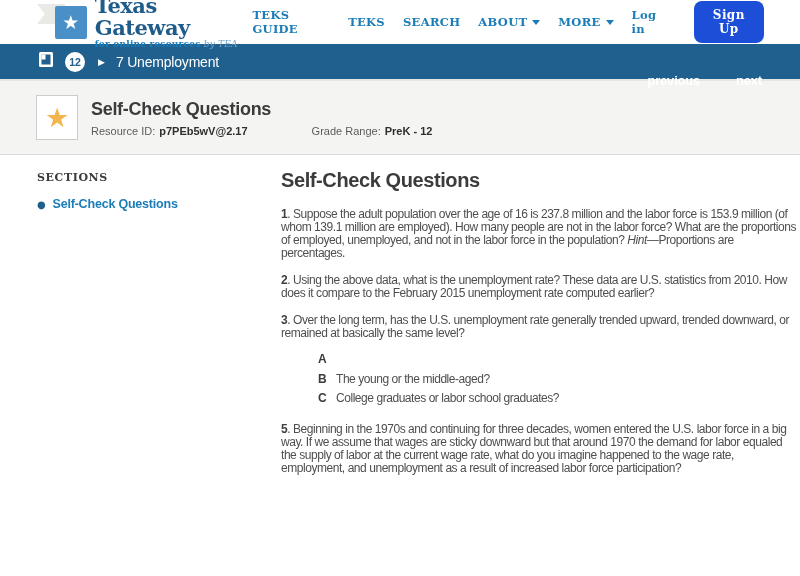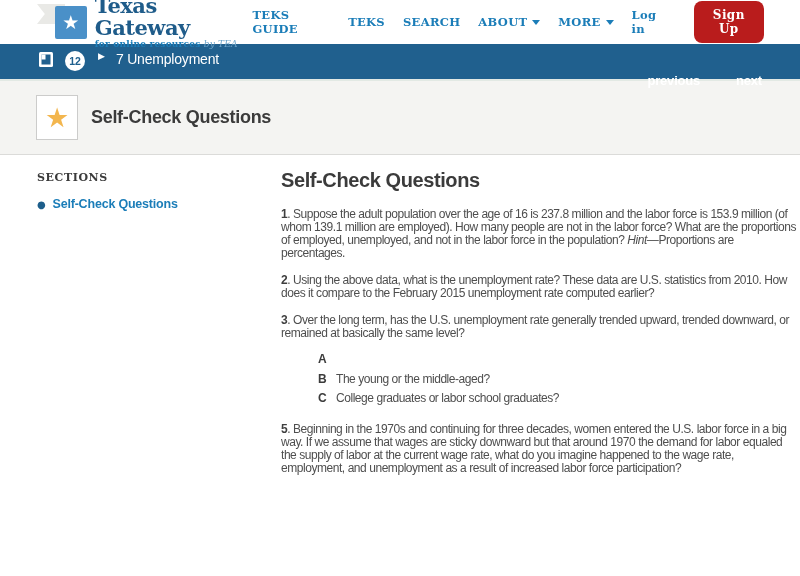--- a/index.html
+++ b/index.html
@@ -21,28 +21,28 @@
   .logo-tagline { font-family:"DejaVu Serif",serif; font-weight:bold; font-size:9px;
     color:#1b7db8; letter-spacing:0.2px; }
   .logo-byline { font-family:"DejaVu Serif",serif; font-style:italic; font-weight:normal;
     color:#6ba3c9; }
   .nav { display:flex; align-items:center; gap:18px; }
   .nav-link { font-family:"DejaVu Serif",serif; font-weight:bold; font-size:11.5px;
     color:#1b7db8; letter-spacing:0.3px; cursor:pointer; display:flex; align-items:center; gap:5px; }
   .caret { width:0; height:0; border-left:4px solid transparent; border-right:4px solid transparent;
     border-top:5px solid #1b7db8; display:inline-block; }
   .login-link { }
-  .signup-btn { margin-left:6px; background:#b91c1c; color:#fff; border:none; border-radius:8px;
+  .signup-btn { margin-left:6px; background:#1d4ed8; color:#fff; border:none; border-radius:8px;
     padding:7px 10px; font-family:"DejaVu Serif",serif; font-weight:bold; font-size:12px;
     letter-spacing:0.4px; cursor:pointer; }
 
   
   .crumb-bar { height:37px; background:#20608e; border-bottom:2px solid #e2e9e4;
     display:flex; align-items:center; justify-content:space-between; padding:0 38px; }
-  .crumb-left { display:flex; gap:11px; }
+  .crumb-left { display:flex; align-items:center; gap:11px; }
   .journal-icon { display:inline-block; }
   .badge { width:20px; height:20px; border-radius:50%; background:#fff; color:#20608e;
     font-weight:bold; font-size:10.5px; display:flex; align-items:center; justify-content:center; }
   .crumb-arrow { color:#fff; font-size:9px; font-family:"DejaVu Sans",sans-serif; padding-left:2px; }
   .crumb-title { color:#fff; font-size:14px; letter-spacing:-0.2px; }
   .crumb-nav { display:flex; align-items:center; gap:36px;margin-top:38px; }
   .crumb-nav-link { color:#fff; font-weight:bold; font-size:13px; letter-spacing:-0.2px; cursor:pointer; }
 
   
   .band { height:74px; background:#f4f4f2; border-bottom:1px solid #dbdbd9;
@@ -124,20 +124,28 @@
     <span class="crumb-nav-link">next</span>
   </div>
 </div>
 
 <div class="band">
   <div class="star-box">
     <span class="resource-star">★</span>
   </div>
   <div class="band-info">
     <div class="band-title">Self-Check Questions</div>
+    <div class="band-meta">
+      <span>Resource ID:</span>
+      <span class="meta-value">p7PEb5wV@2.17</span>
+      <span class="grade-group">
+        <span>Grade Range:</span>
+        <span class="meta-value">PreK - 12</span>
+      </span>
+    </div>
   </div>
 </div>
 
 <div class="main">
   <div class="sidebar">
     <div class="sections-heading">SECTIONS</div>
     <div class="section-link">
       <span class="bullet">●</span>
       <span>Self-Check Questions</span>
     </div>

